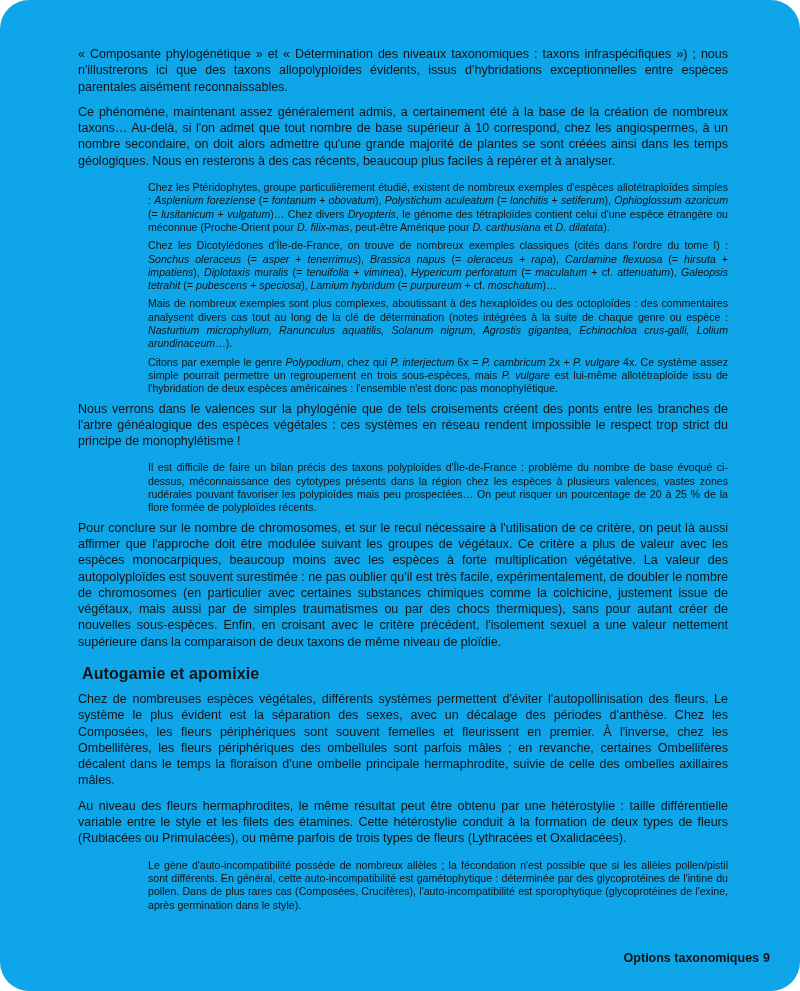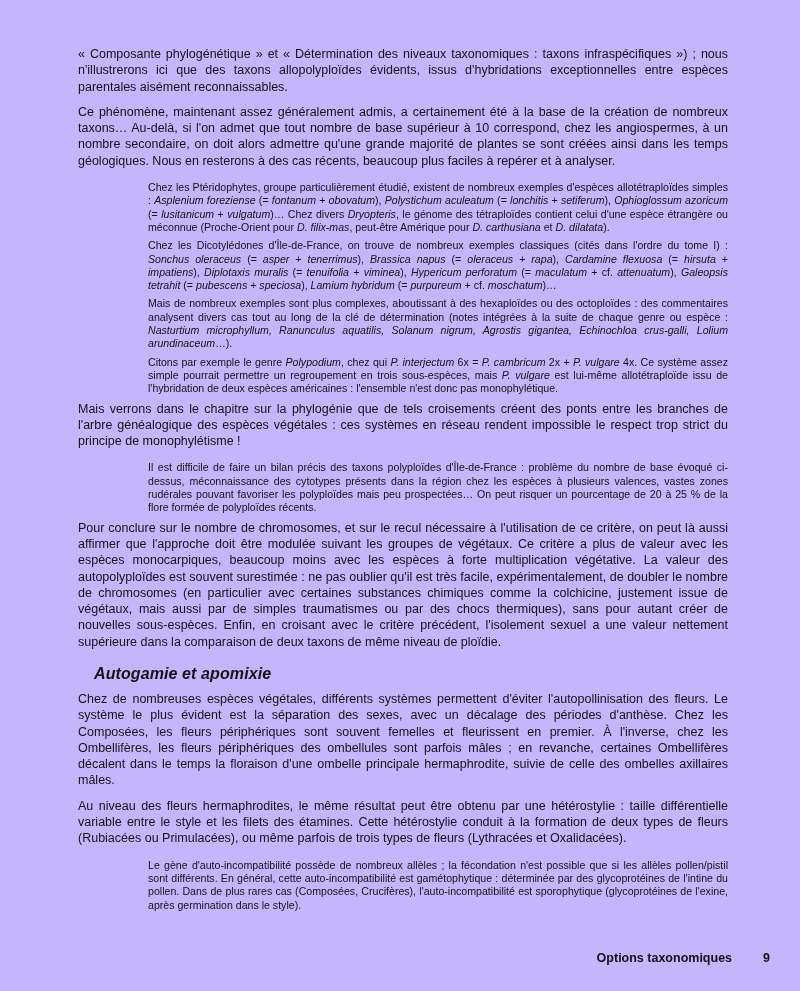--- a/index.html
+++ b/index.html
@@ -1,24 +1,25 @@
 <!DOCTYPE html>
 <html><head>
 <meta charset="utf-8">
 <style>
   html, body { margin: 0; padding: 0; background: #ffffff; }
   .page {
     position: relative;
     width: 800px;
     height: 991px;
-    background: #c4b5fd;
+    background: #0ea5e9;
     font-family: "Liberation Sans", sans-serif;
     color: #141414;
     overflow: hidden;
     box-sizing: border-box;
+    border-radius: 29px;
   }
   .content {
     position: absolute;
     top: 46px;
     left: 78px;
     width: 650px;
   }
   p.body {
     font-size: 12.5px;
     line-height: 16.3px;
@@ -27,50 +28,49 @@
   }
   p.note {
     font-size: 10.6px;
     line-height: 13.3px;
     text-align: justify;
     margin: 0 0 5px 70px;
   }
   p.body + p.note { margin-top: 12px; }
   h2.heading {
     font-size: 16px;
-    font-style: italic;
     font-weight: bold;
-    margin: 15px 0 8px 16px;
+    margin: 15px 0 8px 4px;
     letter-spacing: 0.1px;
   }
   em { font-style: italic; }
   .footer {
     position: absolute;
     bottom: 26px;
     right: 30px;
     display: flex;
     align-items: baseline;
-    gap: 31px;
+    gap: 4px;
     font-size: 12.5px;
     font-weight: bold;
     color: #141414;
   }
 </style>
 </head>
 <body>
 
 <div class="page">
   <div class="content">
       <p class="body"><span>« Composante phylogénétique » et « Détermination des niveaux taxonomiques : taxons infraspécifiques ») ; nous n'illustrerons ici que des taxons allopolyploïdes évidents, issus d'hybridations exceptionnelles entre espèces parentales aisément reconnaissables.</span></p>
       <p class="body"><span>Ce phénomène, maintenant assez généralement admis, a certainement été à la base de la création de nombreux taxons… Au-delà, si l'on admet que tout nombre de base supérieur à 10 correspond, chez les angiospermes, à un nombre secondaire, on doit alors admettre qu'une grande majorité de plantes se sont créées ainsi dans les temps géologiques. Nous en resterons à des cas récents, beaucoup plus faciles à repérer et à analyser.</span></p>
       <p class="note"><span>Chez les Ptéridophytes, groupe particulièrement étudié, existent de nombreux exemples d'espèces allotétraploïdes simples : </span><em>Asplenium foreziense</em><span> (= </span><em>fontanum</em><span> + </span><em>obovatum</em><span>), </span><em>Polystichum aculeatum</em><span> (= </span><em>lonchitis</em><span> + </span><em>setiferum</em><span>), </span><em>Ophioglossum azoricum</em><span> (= </span><em>lusitanicum</em><span> + </span><em>vulgatum</em><span>)… Chez divers </span><em>Dryopteris</em><span>, le génome des tétraploïdes contient celui d'une espèce étrangère ou méconnue (Proche-Orient pour </span><em>D. filix-mas</em><span>, peut-être Amérique pour </span><em>D. carthusiana</em><span> et </span><em>D. dilatata</em><span>).</span></p>
       <p class="note"><span>Chez les Dicotylédones d'Île-de-France, on trouve de nombreux exemples classiques (cités dans l'ordre du tome I) : </span><em>Sonchus oleraceus</em><span> (= </span><em>asper</em><span> + </span><em>tenerrimus</em><span>), </span><em>Brassica napus</em><span> (= </span><em>oleraceus</em><span> + </span><em>rapa</em><span>), </span><em>Cardamine flexuosa</em><span> (= </span><em>hirsuta</em><span> + </span><em>impatiens</em><span>), </span><em>Diplotaxis muralis</em><span> (= </span><em>tenuifolia</em><span> + </span><em>viminea</em><span>), </span><em>Hypericum perforatum</em><span> (= </span><em>maculatum</em><span> + cf. </span><em>attenuatum</em><span>), </span><em>Galeopsis tetrahit</em><span> (= </span><em>pubescens</em><span> + </span><em>speciosa</em><span>), </span><em>Lamium hybridum</em><span> (= </span><em>purpureum</em><span> + cf. </span><em>moschatum</em><span>)…</span></p>
       <p class="note"><span>Mais de nombreux exemples sont plus complexes, aboutissant à des hexaploïdes ou des octoploïdes : des commentaires analysent divers cas tout au long de la clé de détermination (notes intégrées à la suite de chaque genre ou espèce : </span><em>Nasturtium microphyllum, Ranunculus aquatilis, Solanum nigrum, Agrostis gigantea, Echinochloa crus-galli, Lolium arundinaceum</em><span>…).</span></p>
       <p class="note"><span>Citons par exemple le genre </span><em>Polypodium</em><span>, chez qui </span><em>P. interjectum</em><span> 6x = </span><em>P. cambricum</em><span> 2x + </span><em>P. vulgare</em><span> 4x. Ce système assez simple pourrait permettre un regroupement en trois sous-espèces, mais </span><em>P. vulgare</em><span> est lui-même allotétraploïde issu de l'hybridation de deux espèces américaines : l'ensemble n'est donc pas monophylétique.</span></p>
-      <p class="body"><span>Mais verrons dans le chapitre sur la phylogénie que de tels croisements créent des ponts entre les branches de l'arbre généalogique des espèces végétales : ces systèmes en réseau rendent impossible le respect trop strict du principe de monophylétisme !</span></p>
+      <p class="body"><span>Nous verrons dans le valences sur la phylogénie que de tels croisements créent des ponts entre les branches de l'arbre généalogique des espèces végétales : ces systèmes en réseau rendent impossible le respect trop strict du principe de monophylétisme !</span></p>
       <p class="note"><span>Il est difficile de faire un bilan précis des taxons polyploïdes d'Île-de-France : problème du nombre de base évoqué ci-dessus, méconnaissance des cytotypes présents dans la région chez les espèces à plusieurs valences, vastes zones rudérales pouvant favoriser les polyploïdes mais peu prospectées… On peut risquer un pourcentage de 20 à 25 % de la flore formée de polyploïdes récents.</span></p>
       <p class="body"><span>Pour conclure sur le nombre de chromosomes, et sur le recul nécessaire à l'utilisation de ce critère, on peut là aussi affirmer que l'approche doit être modulée suivant les groupes de végétaux. Ce critère a plus de valeur avec les espèces monocarpiques, beaucoup moins avec les espèces à forte multiplication végétative. La valeur des autopolyploïdes est souvent surestimée : ne pas oublier qu'il est très facile, expérimentalement, de doubler le nombre de chromosomes (en particulier avec certaines substances chimiques comme la colchicine, justement issue de végétaux, mais aussi par de simples traumatismes ou par des chocs thermiques), sans pour autant créer de nouvelles sous-espèces. Enfin, en croisant avec le critère précédent, l'isolement sexuel a une valeur nettement supérieure dans la comparaison de deux taxons de même niveau de ploïdie.</span></p>
       <h2 class="heading">Autogamie et apomixie</h2>
       <p class="body"><span>Chez de nombreuses espèces végétales, différents systèmes permettent d'éviter l'autopollinisation des fleurs. Le système le plus évident est la séparation des sexes, avec un décalage des périodes d'anthèse. Chez les Composées, les fleurs périphériques sont souvent femelles et fleurissent en premier. À l'inverse, chez les Ombellifères, les fleurs périphériques des ombellules sont parfois mâles ; en revanche, certaines Ombellifères décalent dans le temps la floraison d'une ombelle principale hermaphrodite, suivie de celle des ombelles axillaires mâles.</span></p>
       <p class="body"><span>Au niveau des fleurs hermaphrodites, le même résultat peut être obtenu par une hétérostylie : taille différentielle variable entre le style et les filets des étamines. Cette hétérostylie conduit à la formation de deux types de fleurs (Rubiacées ou Primulacées), ou même parfois de trois types de fleurs (Lythracées et Oxalidacées).</span></p>
       <p class="note"><span>Le gène d'auto-incompatibilité possède de nombreux allèles ; la fécondation n'est possible que si les allèles pollen/pistil sont différents. En général, cette auto-incompatibilité est gamétophytique : déterminée par des glycoprotéines de l'intine du pollen. Dans de plus rares cas (Composées, Crucifères), l'auto-incompatibilité est sporophytique (glycoprotéines de l'exine, après germination dans le style).</span></p>
     </div>
   <div class="footer">
     <span>Options taxonomiques</span>
     <span>9</span>

